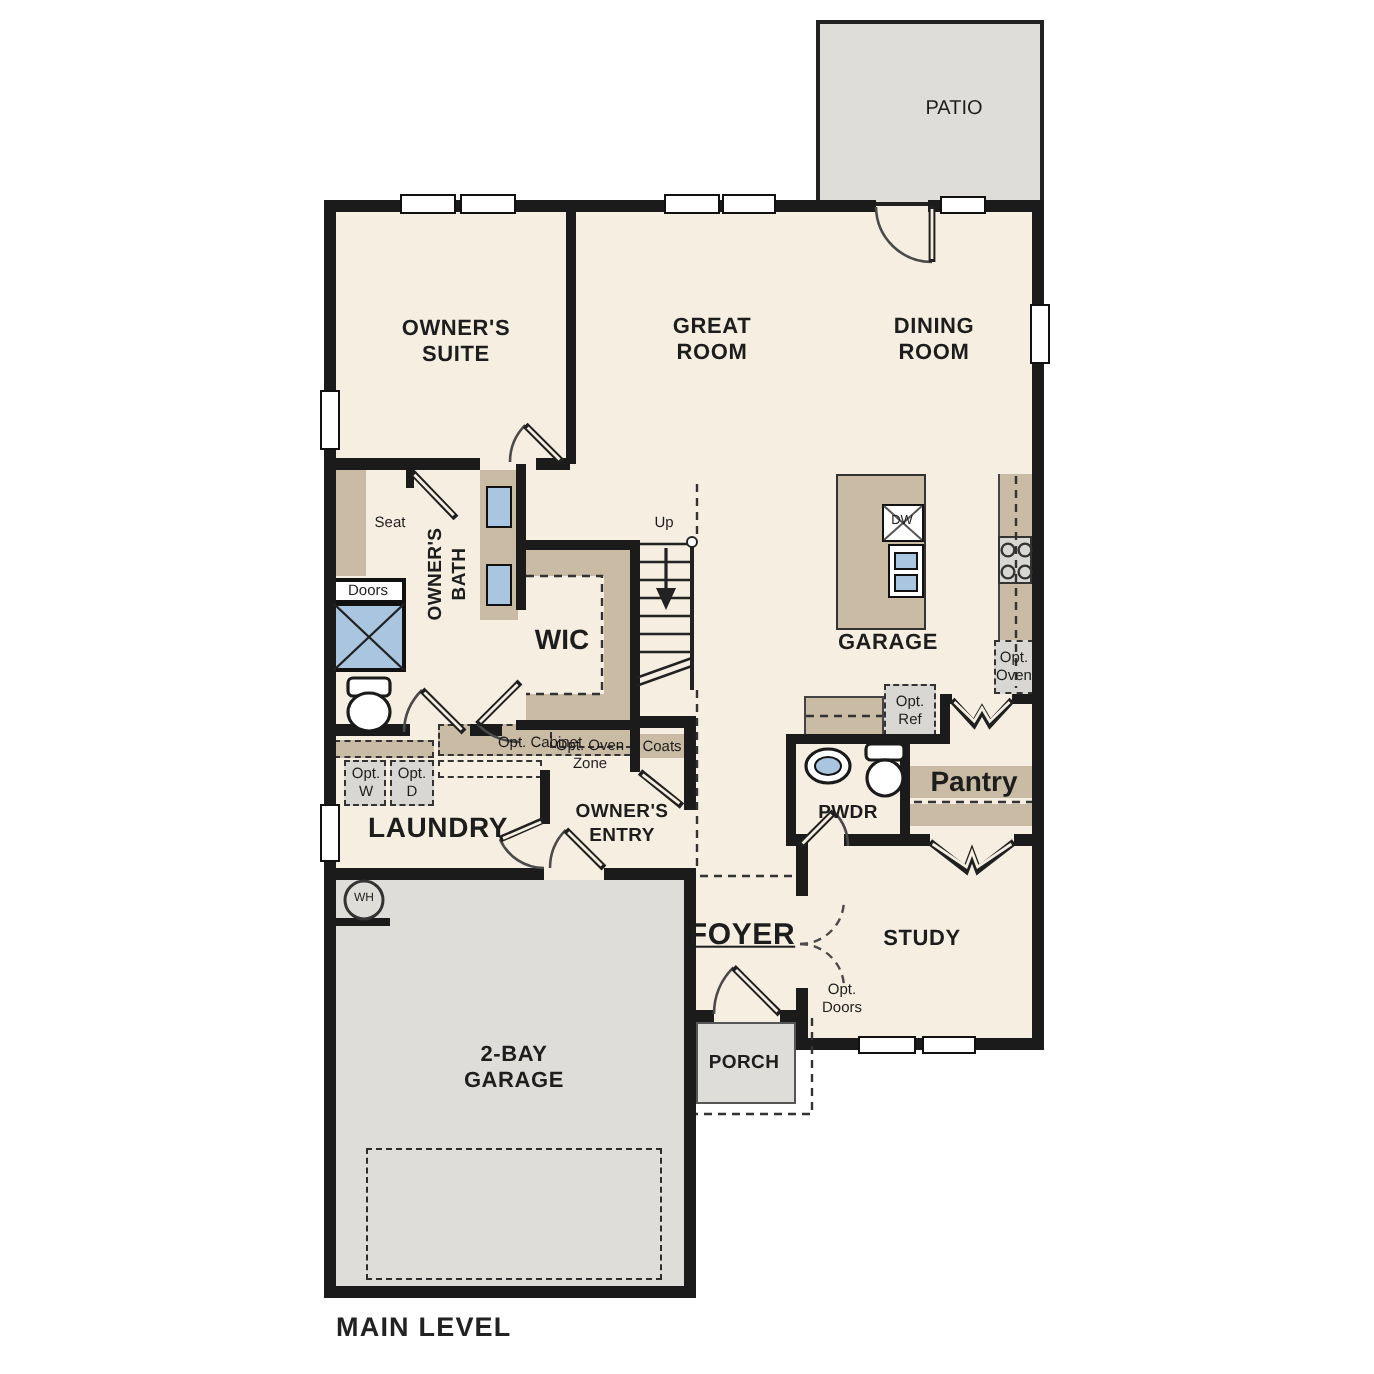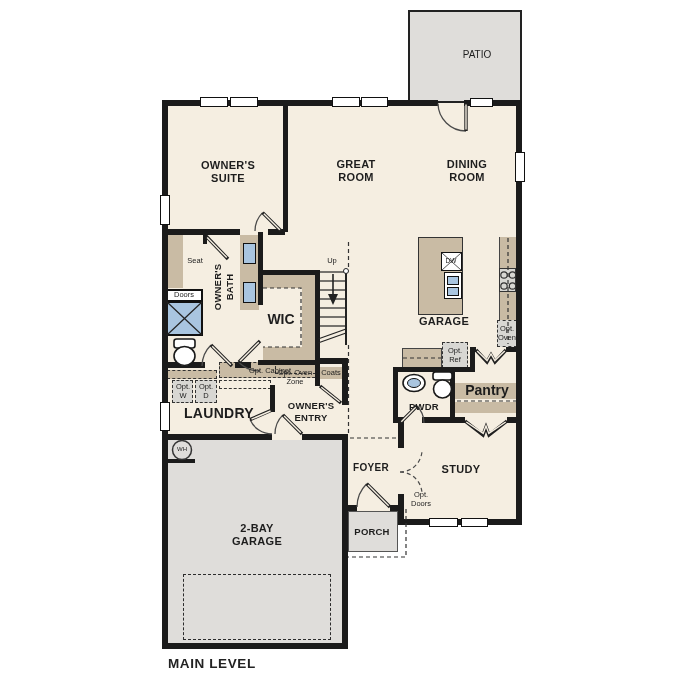--- a/index.html
+++ b/index.html
@@ -281,21 +281,21 @@
   <div class="lbl L1" style="left:219px;top:414px;font-size:14px;">LAUNDRY</div>
   <div class="lbl L2" style="left:311px;top:412px;">OWNER'S
 ENTRY</div>
   <div class="lbl L3" style="left:455px;top:355px;">Opt.
 Ref</div>
   <div class="lbl L3" style="left:507px;top:333px;">Opt.
 Oven</div>
   <div class="lbl L6" style="left:451px;top:261px;">DW</div>
   <div class="lbl L5" style="left:487px;top:391px;">Pantry</div>
   <div class="lbl L2" style="left:424px;top:407px;">PWDR</div>
-  <div class="lbl L1" style="left:371px;top:468px;font-size:10px;">FOYER</div>
+  <div class="lbl L1" style="left:371px;top:468px;font-size:15px;text-decoration:underline;">FOYER</div>
   <div class="lbl L1" style="left:461px;top:470px;">STUDY</div>
   <div class="lbl L3" style="left:421px;top:499px;">Opt.
 Doors</div>
   <div class="lbl L2" style="left:372px;top:532px;text-align:right;">PORCH</div>
   <div class="lbl L1" style="left:257px;top:535px;">2-BAY
 GARAGE</div>
   <div class="lbl L6" style="left:182px;top:450px;font-size:6px;">WH</div>
   <div class="lbl title" style="left:168px;top:656px;transform:none;white-space:nowrap;">MAIN LEVEL</div>
 
 </div>

